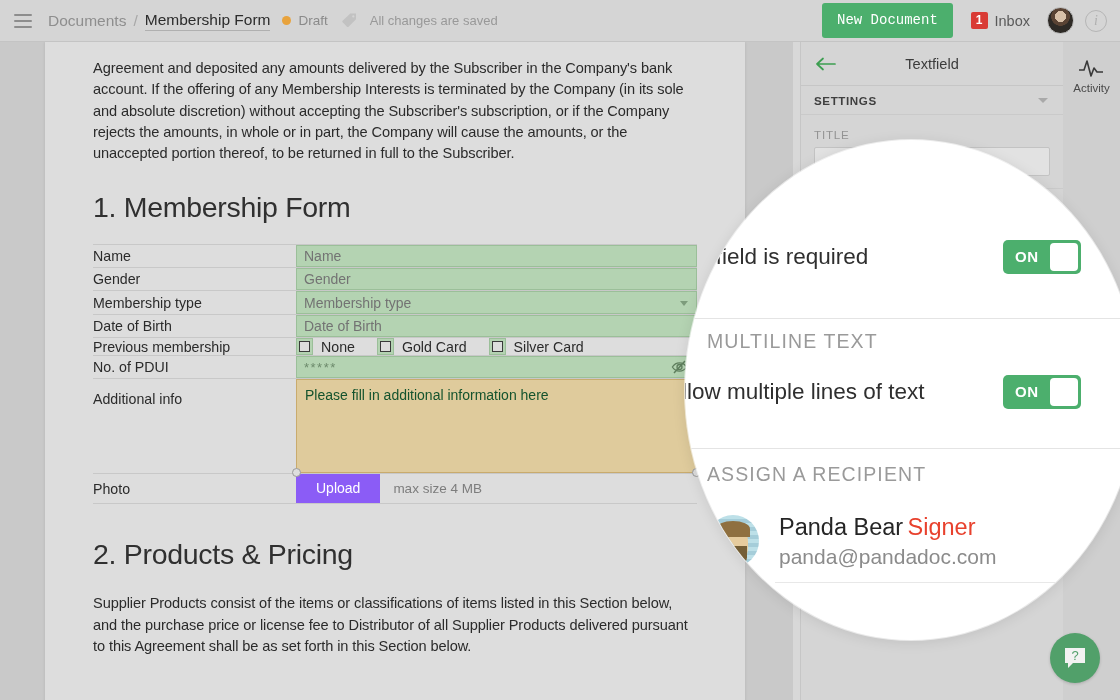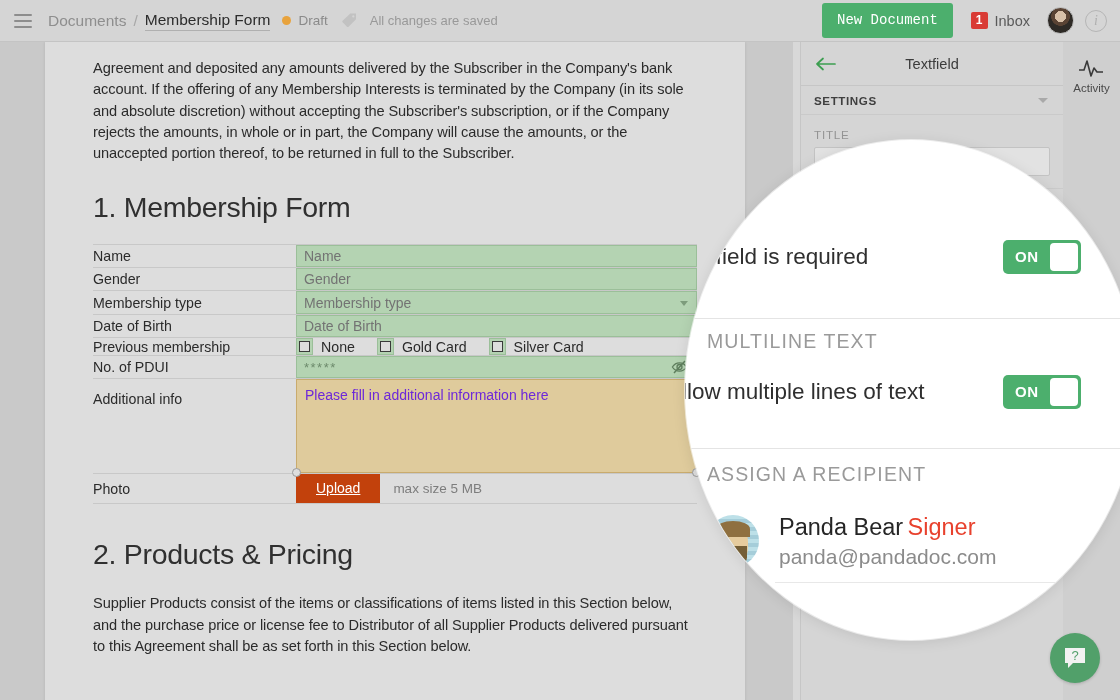--- a/index.html
+++ b/index.html
@@ -120,32 +120,32 @@
   .chk-box i { display: block; width: 11px; height: 11px; border: 1.6px solid #3a3a3a; background: #dddddd; }
   .chk-label { font-size: 14.2px; color: #2b2b2b; margin-left: 8px; }
   .pw-dots { letter-spacing: 1.5px; font-size: 13px; color: #6d8a6c; }
   .eye-off {
     position: absolute; right: 8px; top: 50%; transform: translateY(-50%);
     display: flex; align-items: center;
   }
   .textarea-box {
     background: #dfcb9c; border: 1px solid #c9ab6d;
     height: 94px; padding: 7px 8px; position: relative;
-    font-size: 14px; color: #6d28d9; cursor: text;
+    font-size: 14px; color: #14532d; cursor: text;
   }
   .resz {
     position: absolute; width: 9px; height: 9px; border-radius: 50%;
     background: #dddddd; border: 1px solid #9a9a9a; bottom: -5px; cursor: nwse-resize;
   }
   .resz.l { left: -5px; }
   .resz.r { right: -5px; }
   .upload-row { display: flex; align-items: center; }
   .btn-upload {
-    background: #c2410c; color: #fff; font-size: 14px; border: none;
-    padding: 6px 20px 7px; cursor: pointer; font-family: inherit; text-decoration: underline;
+    background: #8b5cf6; color: #fff; font-size: 14px; border: none;
+    padding: 6px 20px 7px; cursor: pointer; font-family: inherit;
   }
   .max-size { font-size: 13.5px; color: #7d7d7d; margin-left: 13px; }
 
   
   .right-panel {
     position: absolute; right: 57px; top: 42px; width: 263px; height: 658px;
     background: #d5d5d5; border-left: 1px solid #c6c6c6;
   }
   .panel-head {
     height: 44px; display: flex; align-items: center; position: relative;
@@ -418,21 +418,21 @@
                 <span class="resz l"></span>
                 <span class="resz r"></span>
               </div>
             </td>
           </tr>
           <tr>
             <td class="lbl">Photo</td>
             <td class="fld">
               <div class="upload-row">
                 <button class="btn-upload">Upload</button>
-                <span class="max-size">max size 5 MB</span>
+                <span class="max-size">max size 4 MB</span>
               </div>
             </td>
           </tr>
         </tbody>
           </table>
 
         <h2 class="sec-title two">2. Products &amp; Pricing</h2>
         <p class="para">Supplier Products consist of the items or classifications of items listed in this Section below, and the purchase price or license fee to Distributor of all Supplier Products delivered pursuant to this Agreement shall be as set forth in this Section below.</p>
       </div>
     </div>

